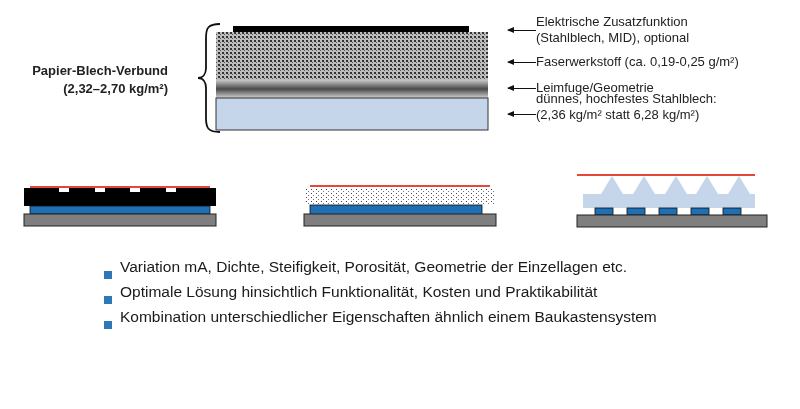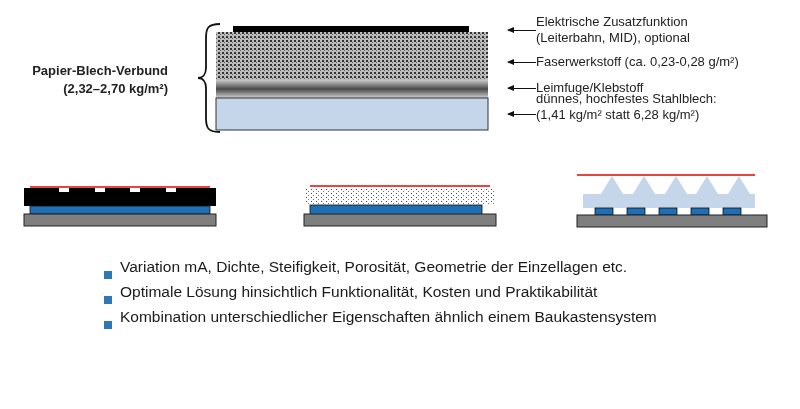--- a/index.html
+++ b/index.html
@@ -41,30 +41,30 @@
   </defs>
   <rect x="19" y="2" width="236" height="6" fill="#000"></rect>
   <rect x="2" y="8" width="272" height="48" fill="url(#dots)"></rect>
   <rect x="2" y="56" width="272" height="18" fill="url(#glue)"></rect>
   <rect x="2" y="74" width="272" height="32" fill="#c5d5ea" stroke="#333" stroke-width="1"></rect>
 </svg>
 
 <div class="abs arrow" style="left:508px;top:30px"></div>
 <div class="abs annot" style="left:536px;top:14px">
   <div>Elektrische Zusatzfunktion</div>
-  <div>(Leiterbahn, MID), optional</div>
+  <div>(Stahlblech, MID), optional</div>
 </div>
 <div class="abs arrow" style="left:508px;top:62px"></div>
-<div class="abs annot" style="left:536px;top:54px">Faserwerkstoff (ca. 0,23-0,28 g/m²)</div>
+<div class="abs annot" style="left:536px;top:54px">Faserwerkstoff (ca. 0,19-0,25 g/m²)</div>
 <div class="abs arrow" style="left:508px;top:88px"></div>
-<div class="abs annot" style="left:536px;top:80px">Leimfuge/Klebstoff</div>
+<div class="abs annot" style="left:536px;top:80px">Leimfuge/Geometrie</div>
 <div class="abs arrow" style="left:508px;top:114px"></div>
 <div class="abs annot" style="left:536px;top:91px">
   <div>dünnes, hochfestes Stahlblech:</div>
-  <div>(1,41 kg/m² statt 6,28 kg/m²)</div>
+  <div>(2,36 kg/m² statt 6,28 kg/m²)</div>
 </div>
 
 <svg class="abs" style="left:20px;top:180px" width="200" height="48">
   <rect x="10" y="6" width="180" height="2" fill="#e8453c"></rect>
   <rect x="4" y="8" width="192" height="18" fill="#000"></rect>
   <rect x="39" y="8" width="10" height="4" fill="#fff"></rect>
   <rect x="75" y="8" width="10" height="4" fill="#fff"></rect>
   <rect x="110" y="8" width="10" height="4" fill="#fff"></rect>
   <rect x="146" y="8" width="10" height="4" fill="#fff"></rect>
   <rect x="10" y="26" width="180" height="8" fill="#1f6fb5" stroke="#111" stroke-width="0.8"></rect>

